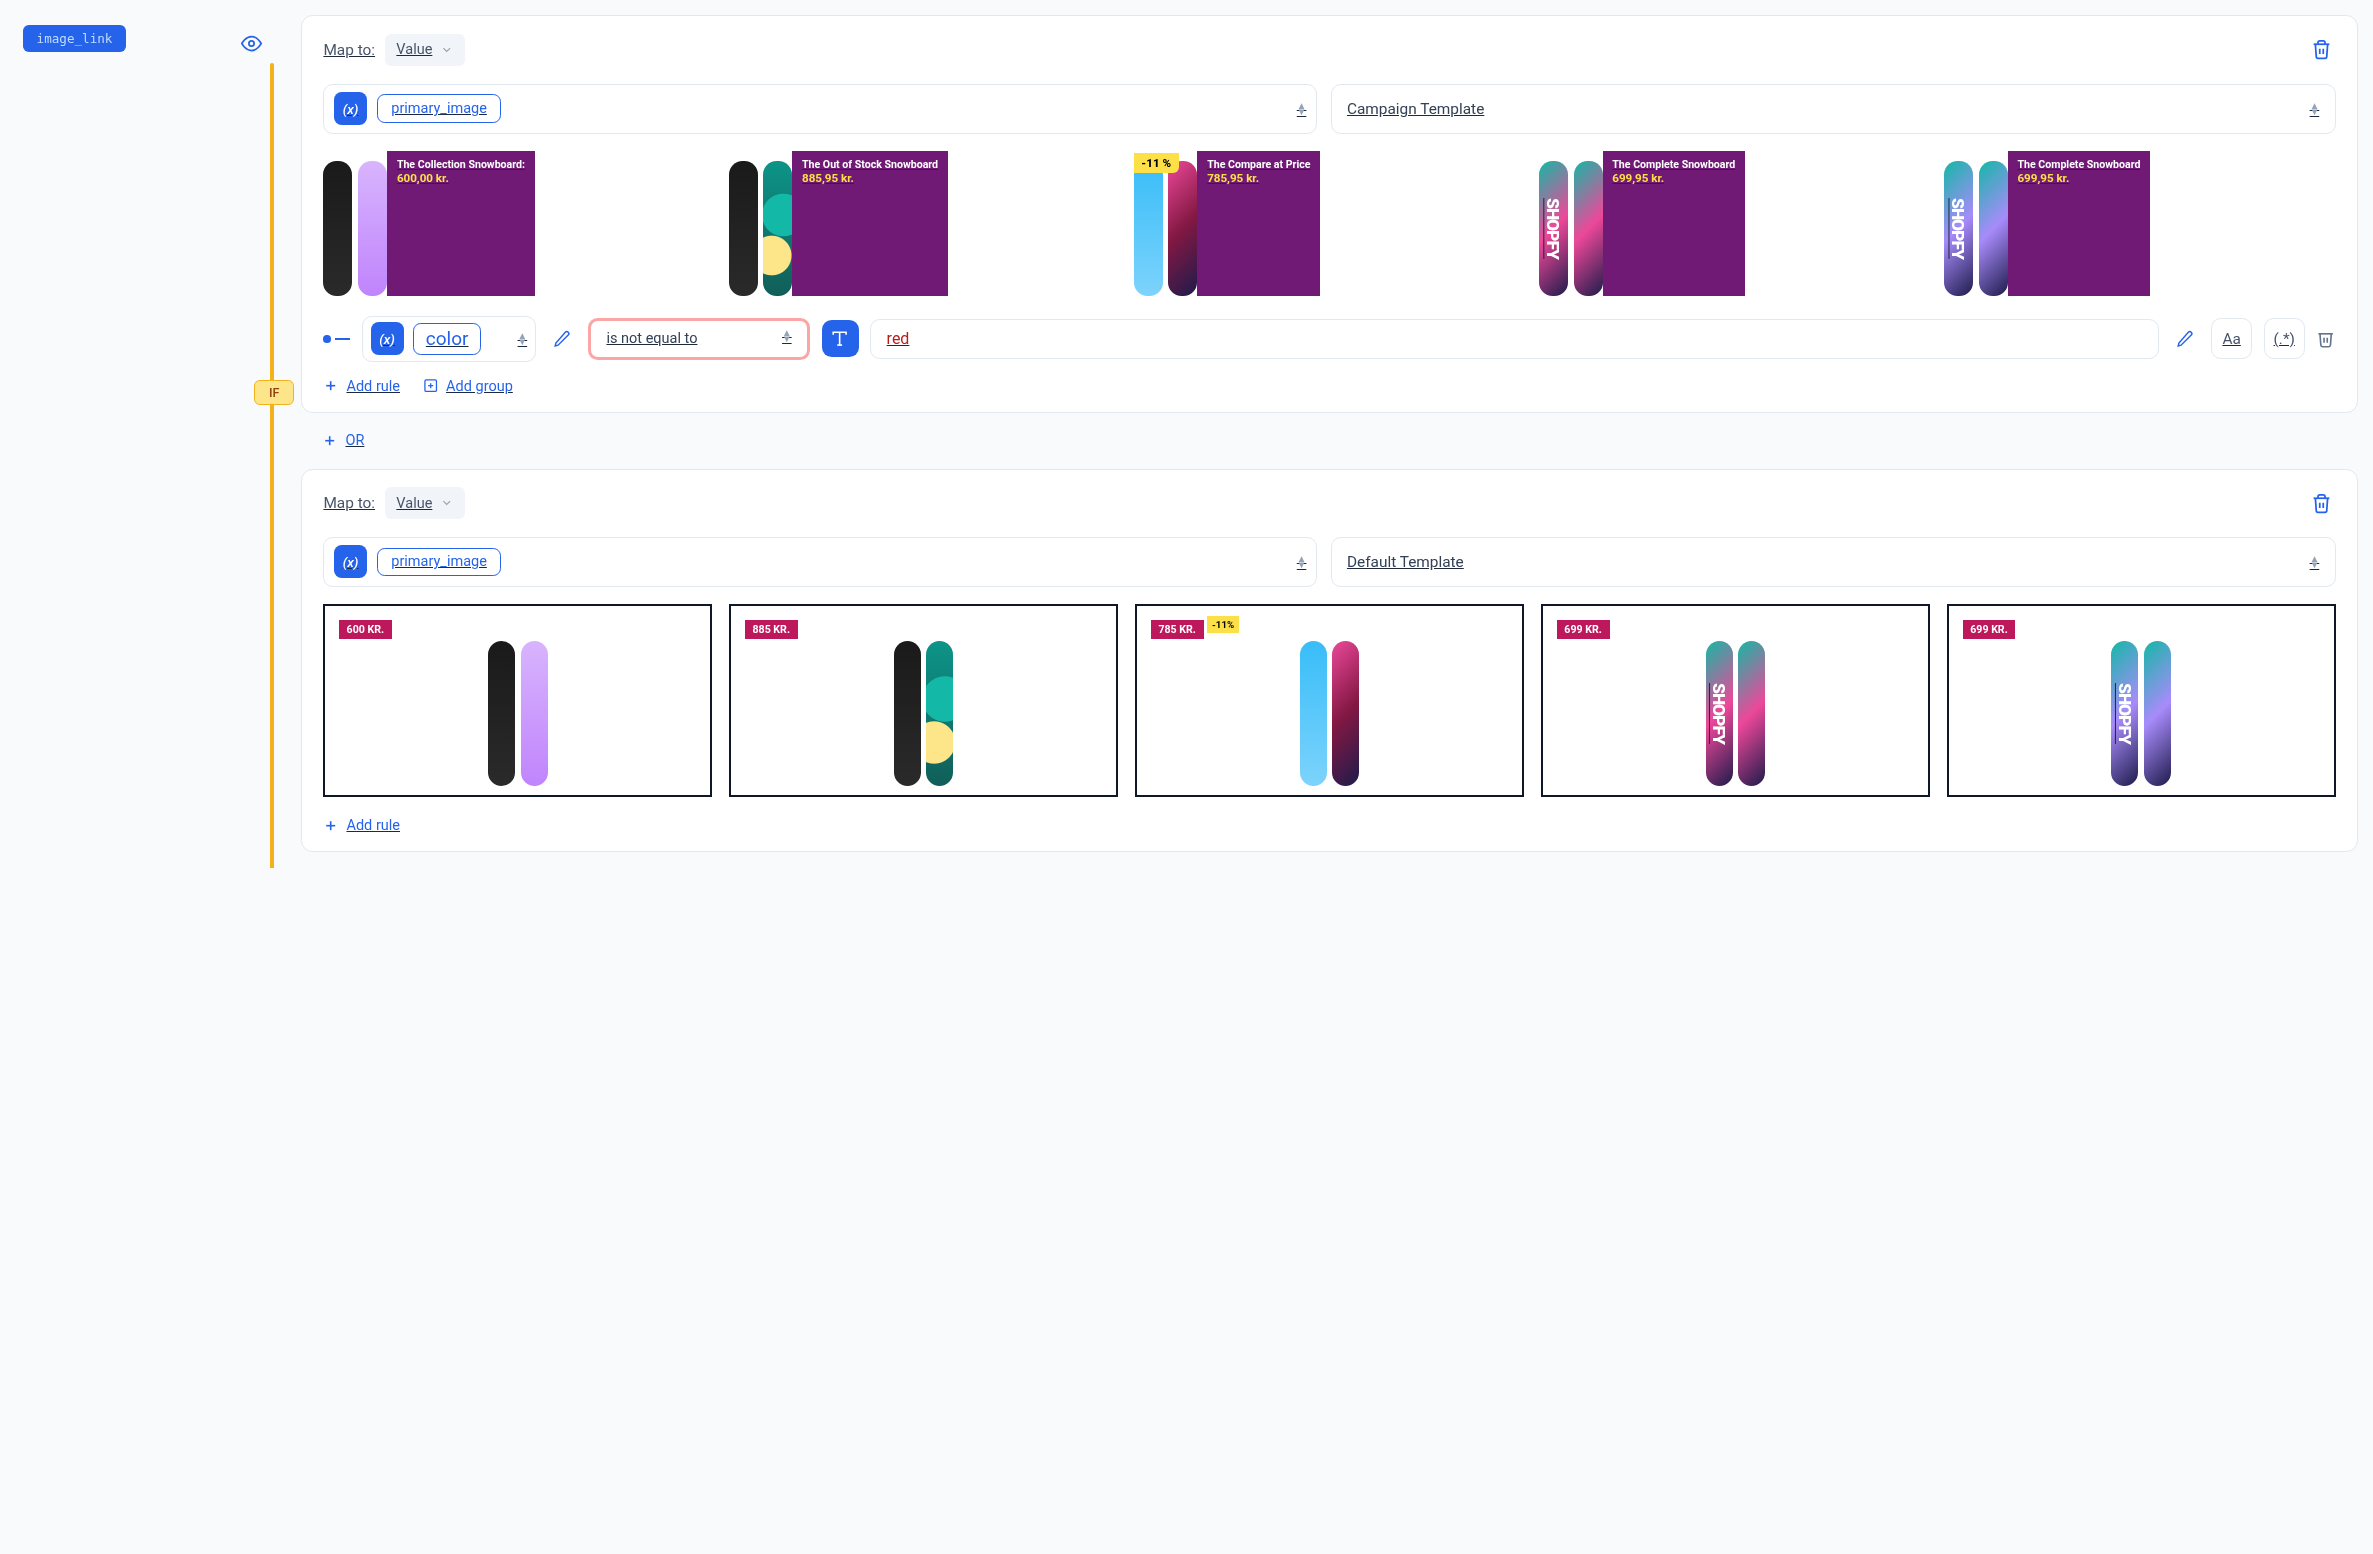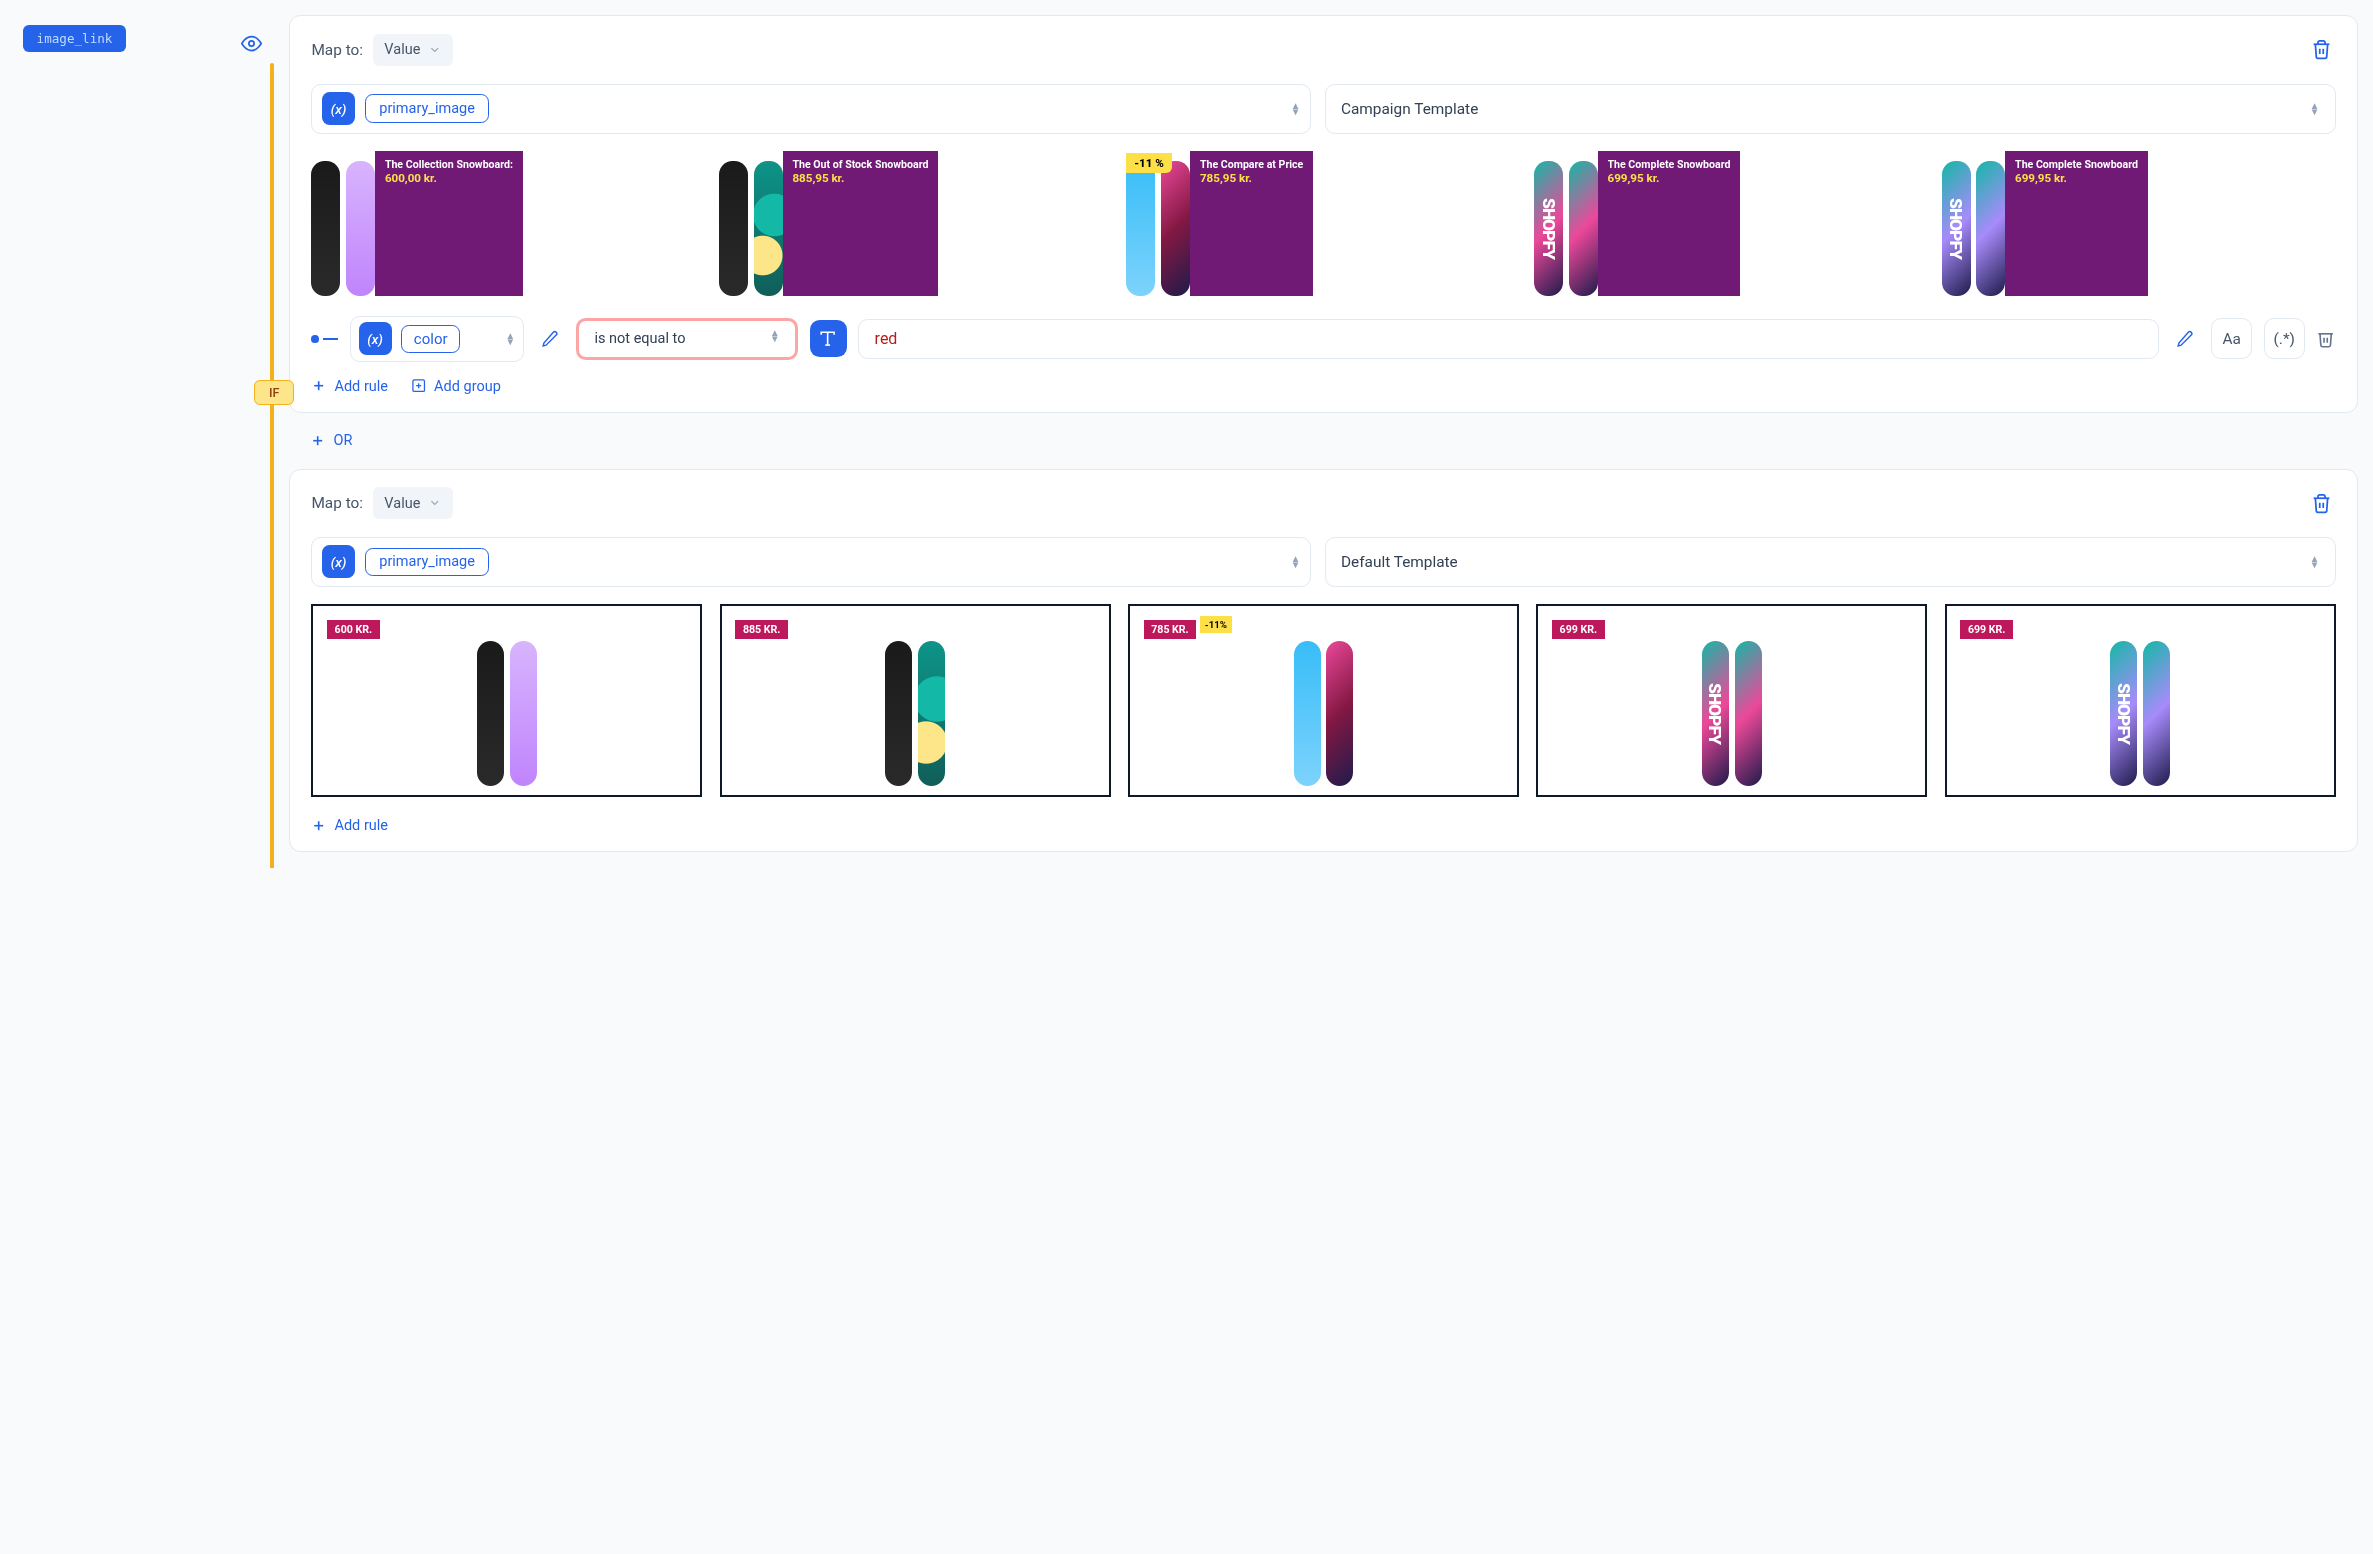--- a/index.html
+++ b/index.html
@@ -6,21 +6,22 @@
 body {
   font-family: -apple-system, BlinkMacSystemFont, "Segoe UI", Roboto, sans-serif;
   background: #f8fafc;
   font-size: 13.5px;
   color: #1e293b;
   padding: 15.4px;
 }
 .canvas {
   position: relative;
   display: flex;
-  gap: 4px;
+  gap: 16px;
+  text-decoration: underline;
 }
 .left-col {
   width: 270px;
   position: relative;
   flex-shrink: 0;
 }
 .tag-pill {
   position: absolute;
   top: 9.7px;
   left: 7.7px;
@@ -250,21 +251,21 @@
 .framed-card .board { height: 145px; width: 27px; }
 .rule-row {
   display: flex;
   align-items: center;
   gap: 11.6px;
   margin-bottom: 15.4px;
 }
 .rule-dot { width: 7.7px; height: 7.7px; background:#2563eb; border-radius:50%; margin-right:1.9px;}
 .rule-line { width:15.4px; height:1.9px; background:#2563eb; margin-left:-9.7px;}
 .field-box.small { flex: 0 0 auto; width: 174px; padding: 5.8px 7.7px;}
-.field-box.small .var-chip { font-size:15px; padding:3.9px 11.6px;}
+.field-box.small .var-chip { font-size:19px; padding:3.9px 11.6px;}
 .edit-btn { color: #2563eb; padding: 5.8px; cursor: pointer; }
 .op-select {
   border: 3px solid #fca5a5;
   border-radius: 9.7px;
   padding: 9.7px 15.4px;
   width: 222px;
   display: flex;
   align-items: flex-start;
   cursor: pointer;
   font-size: 14.5px;

